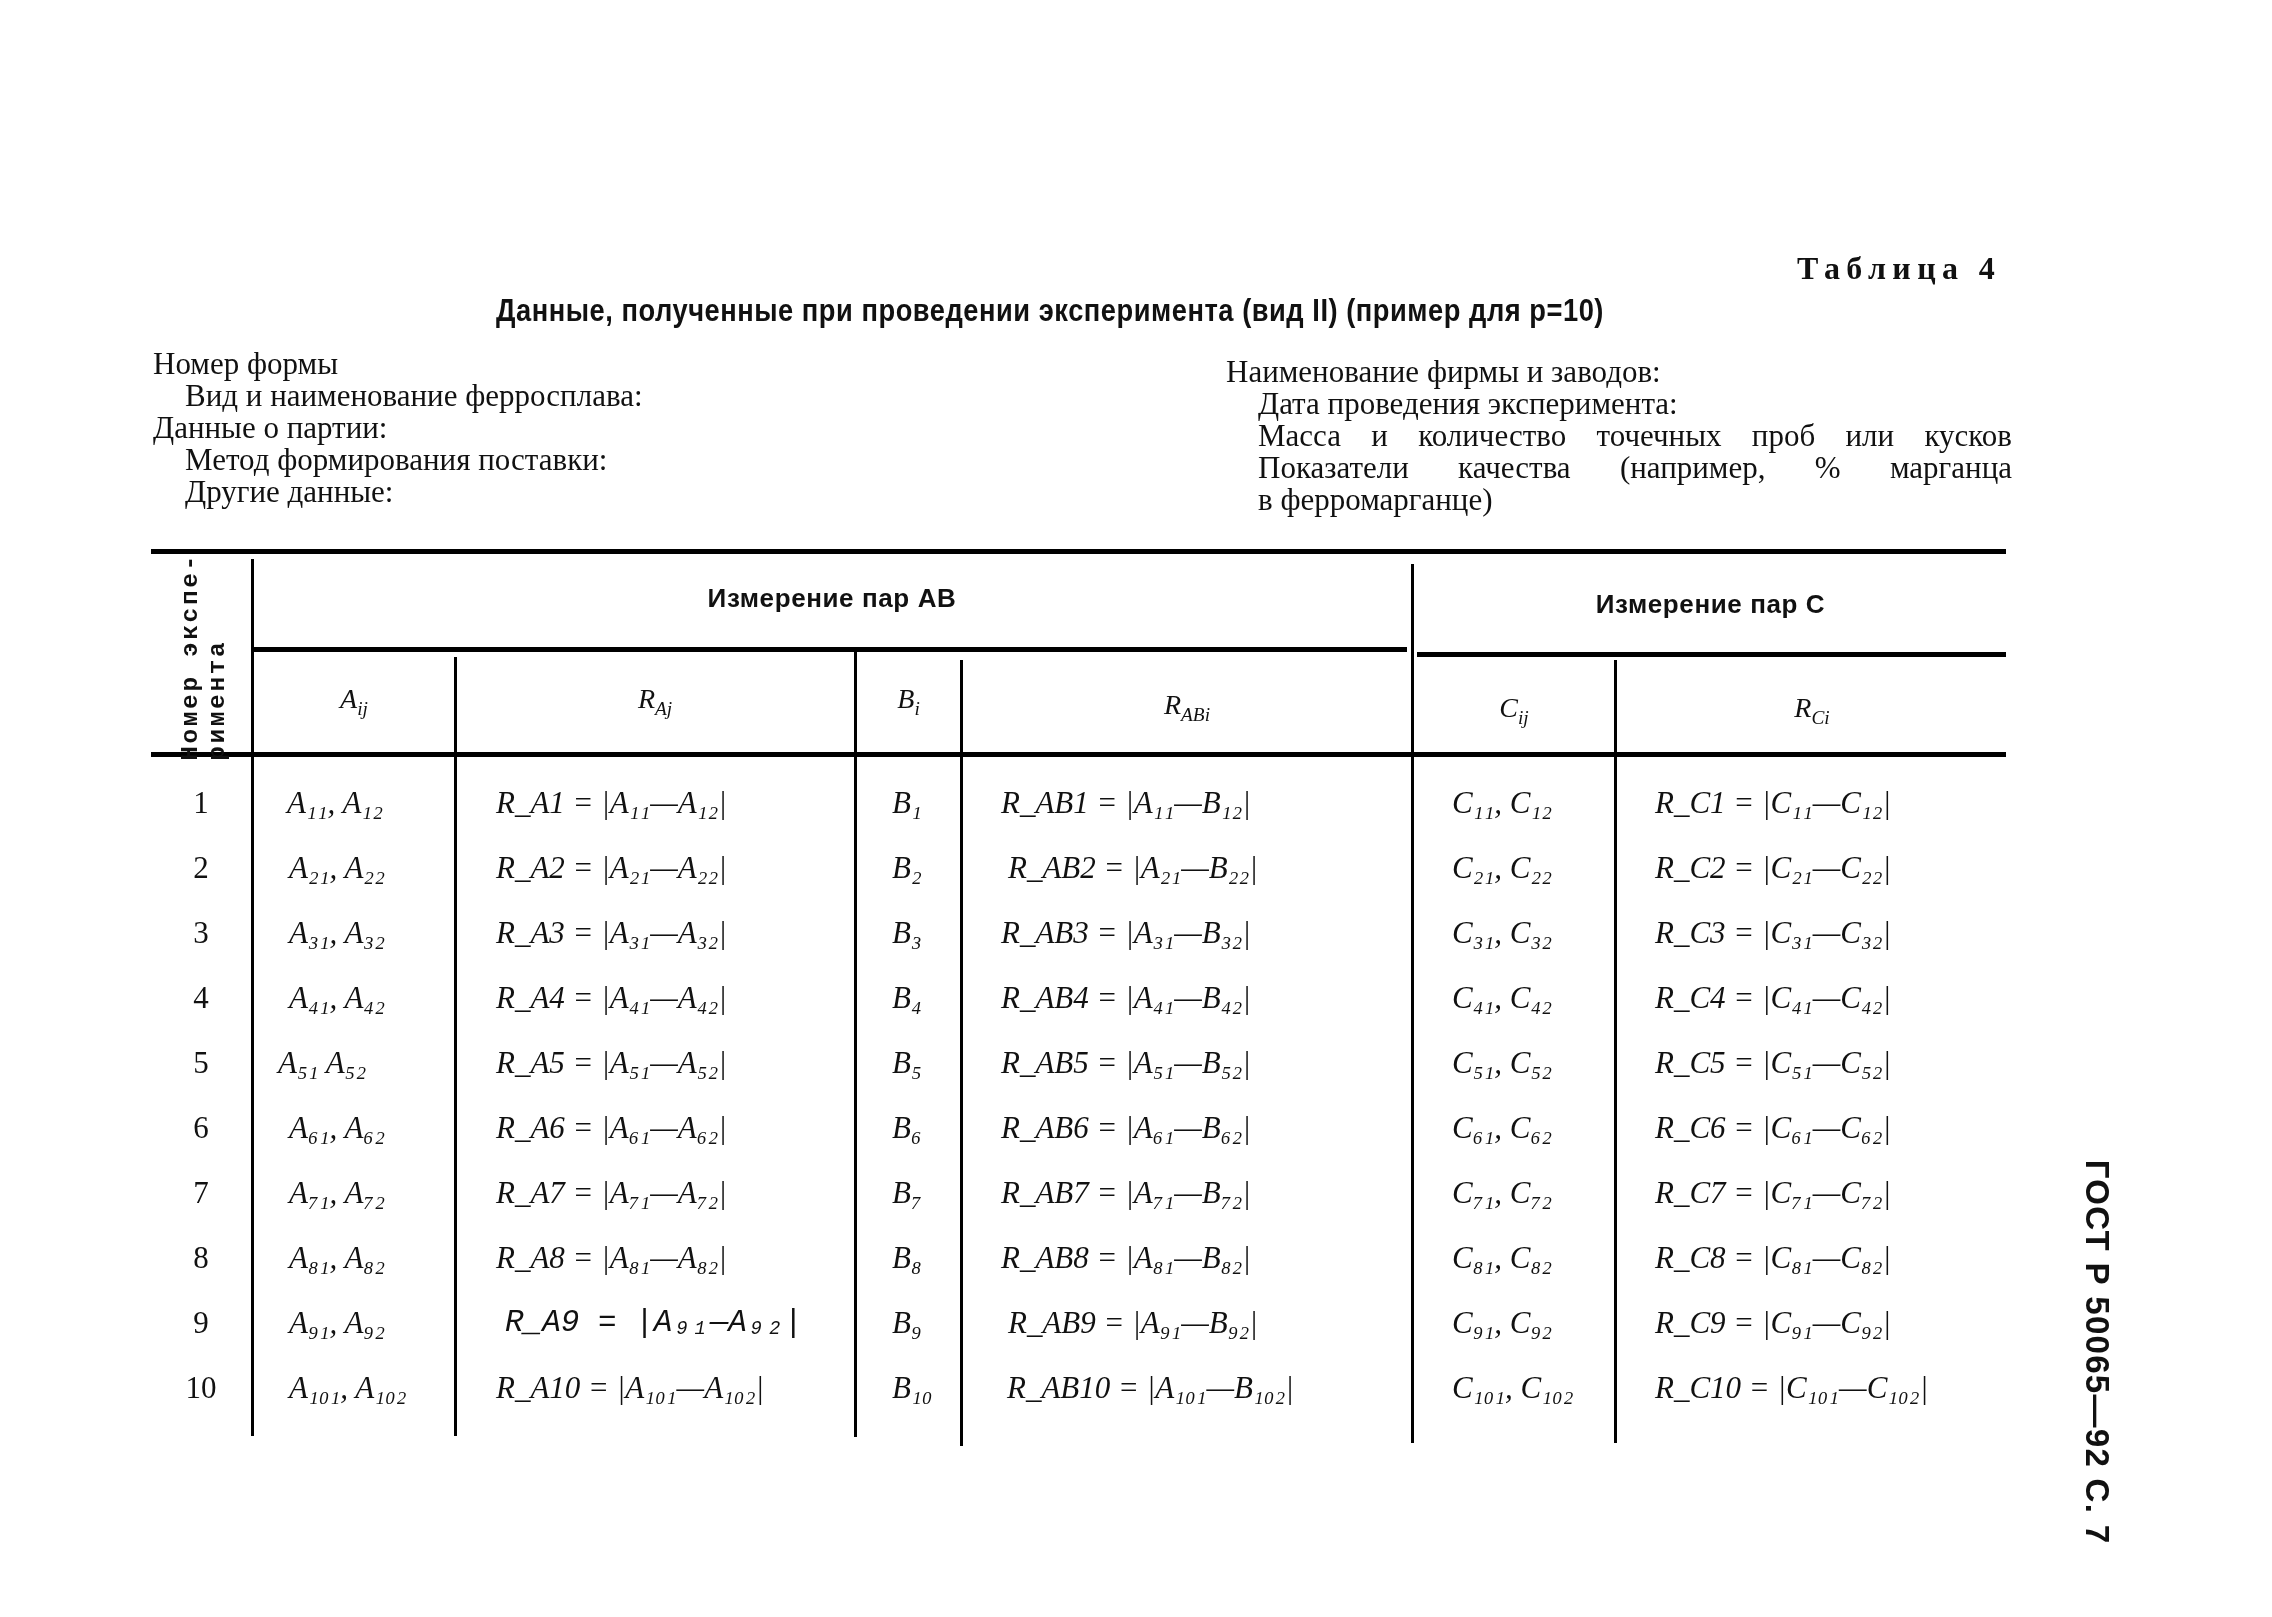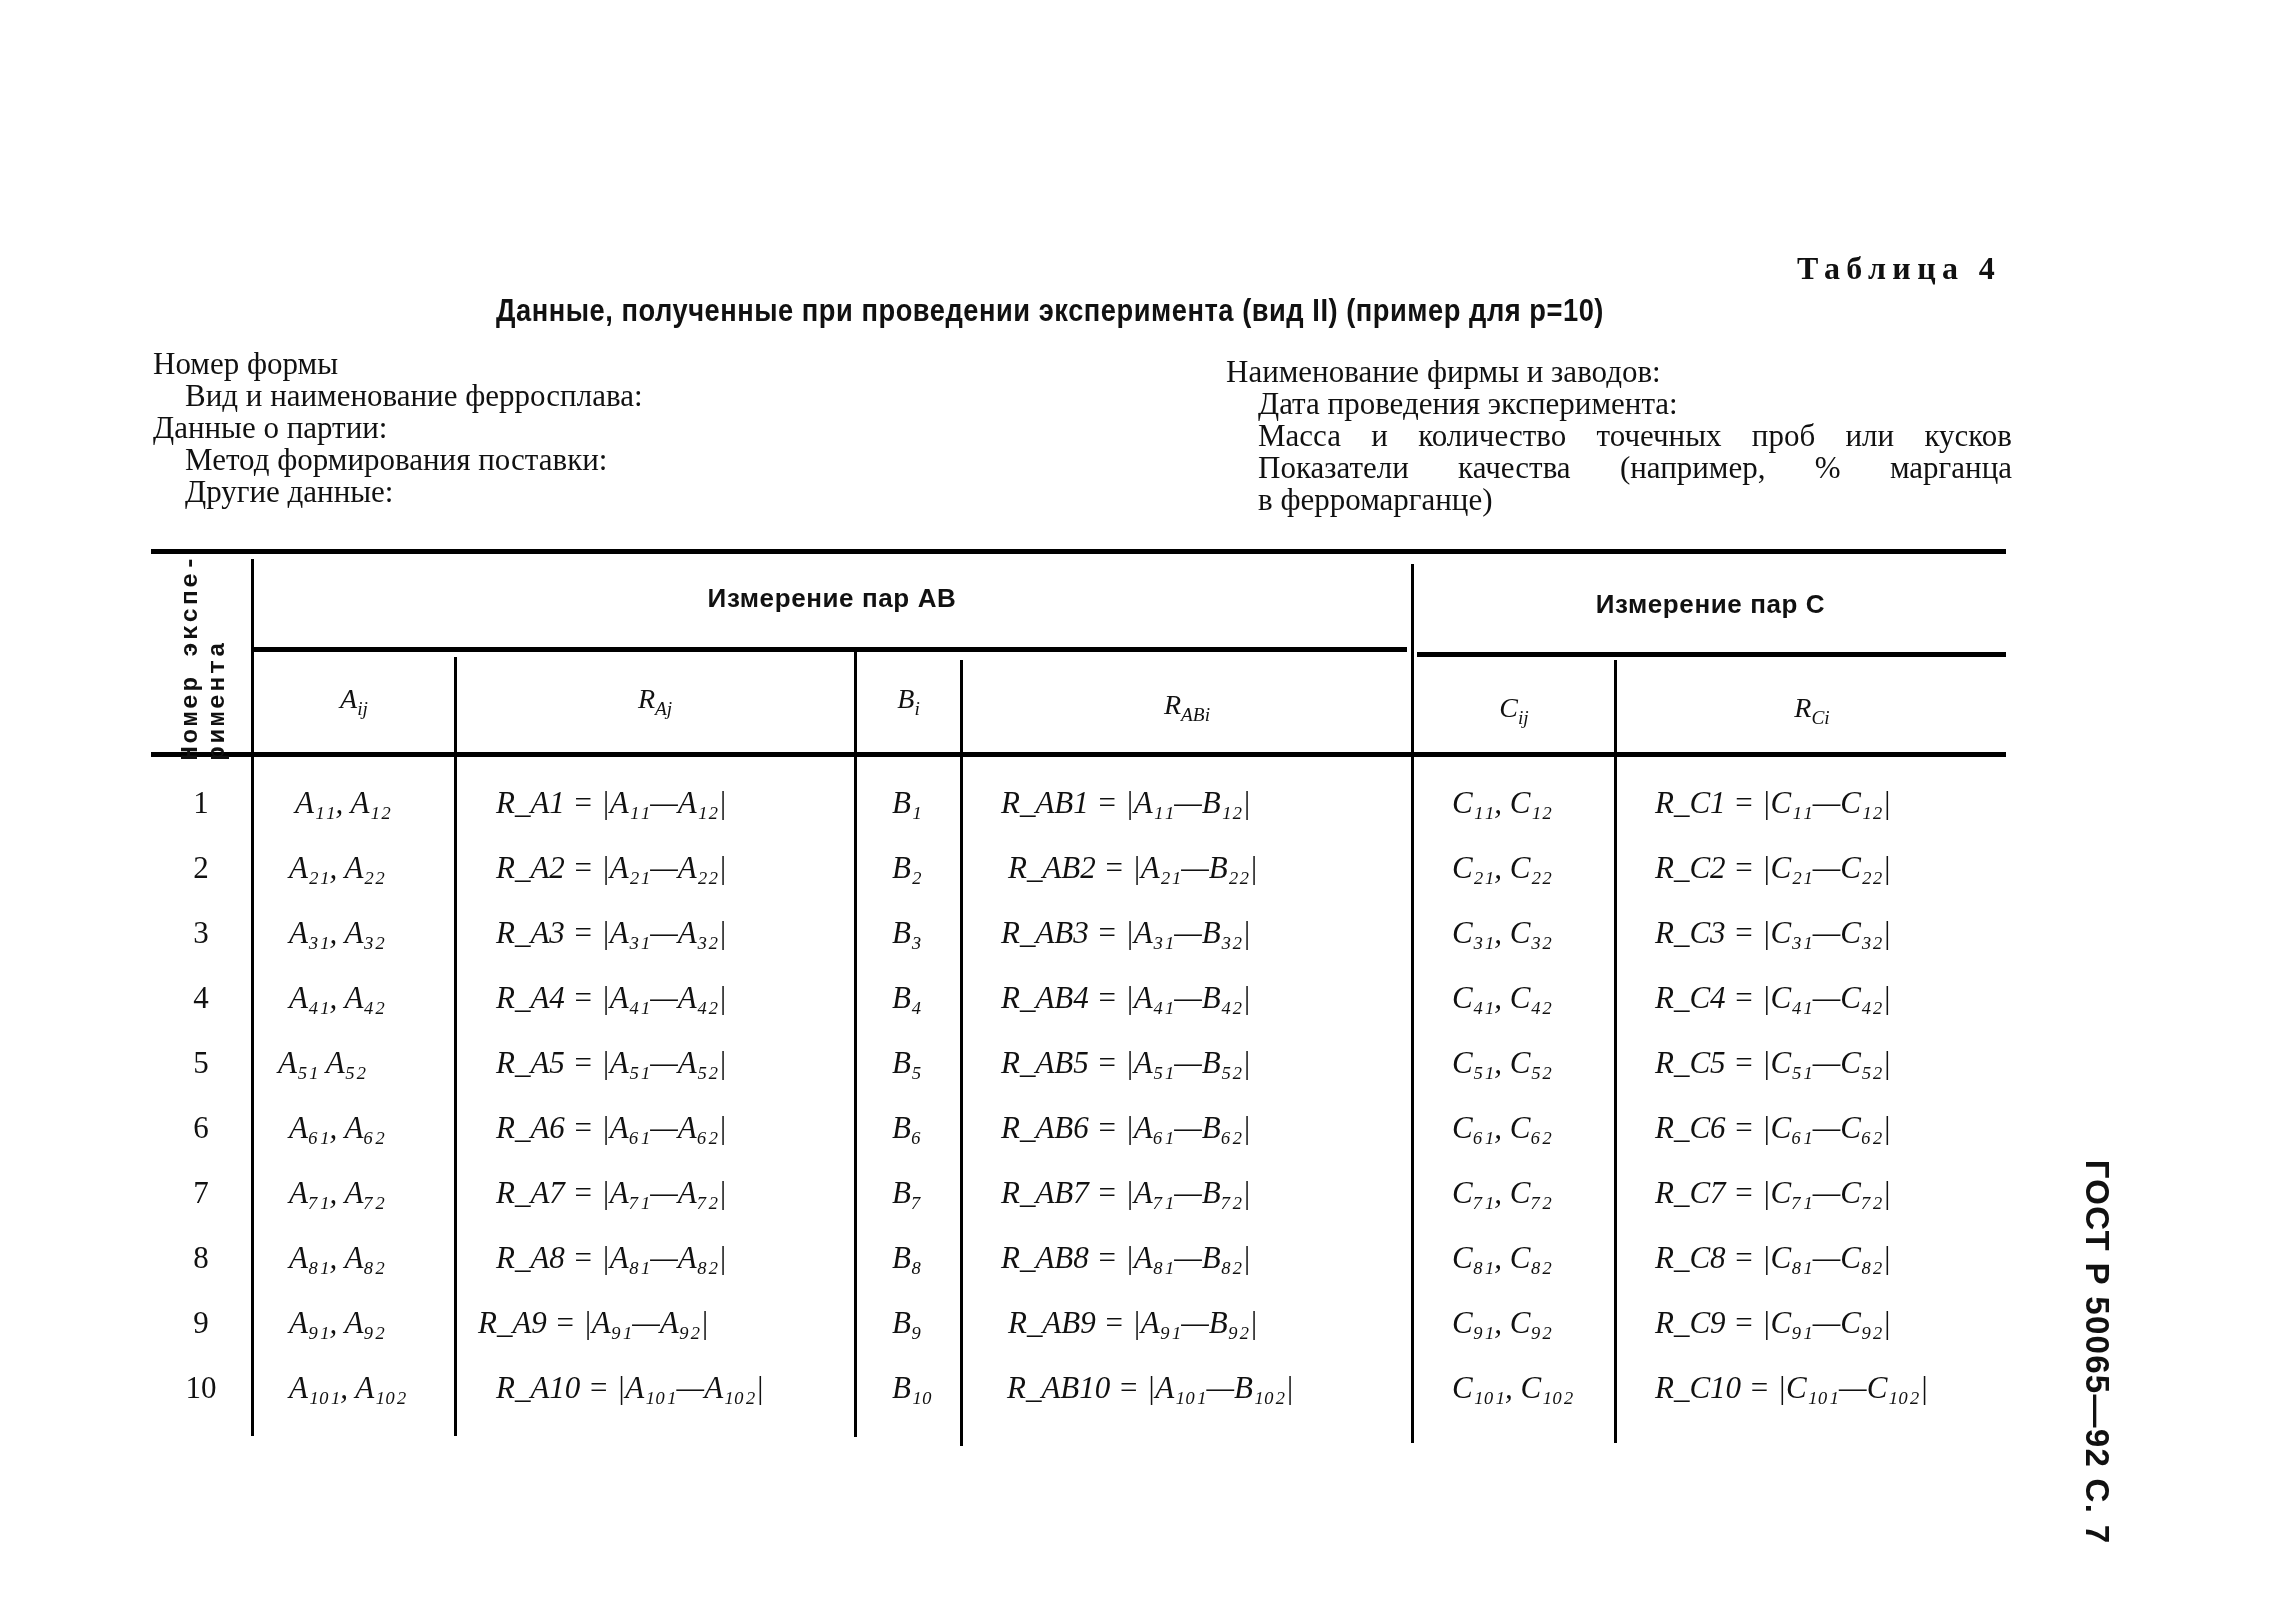--- a/index.html
+++ b/index.html
@@ -120,21 +120,21 @@
 </div>
 <div class="abs col-head" style="left:1414px; top:692px; width:200px;">
   <span>C</span><sub>ij</sub>
 </div>
 <div class="abs col-head" style="left:1617px; top:692px; width:390px;">
   <span>R</span><sub>Ci</sub>
 </div>
 
 <div class="row" style="top:770px;">
   <div class="cell num" style="left:0; width:100px;">1</div>
-  <div class="cell it" style="left:144px;">A₁₁, A₁₂</div>
+  <div class="cell it" style="left:136px;">A₁₁, A₁₂</div>
   <div class="cell it" style="left:345px;">R_A1 = |A₁₁—A₁₂|</div>
   <div class="cell it" style="left:741px;">B₁</div>
   <div class="cell it" style="left:850px;">R_AB1 = |A₁₁—B₁₂|</div>
   <div class="cell it" style="left:1301px;">C₁₁, C₁₂</div>
   <div class="cell it" style="left:1504px;">R_C1 = |C₁₁—C₁₂|</div>
 </div>
 <div class="row" style="top:835px;">
   <div class="cell num" style="left:0; width:100px;">2</div>
   <div class="cell it" style="left:138px;">A₂₁, A₂₂</div>
   <div class="cell it" style="left:345px;">R_A2 = |A₂₁—A₂₂|</div>
@@ -193,21 +193,21 @@
   <div class="cell it" style="left:138px;">A₈₁, A₈₂</div>
   <div class="cell it" style="left:345px;">R_A8 = |A₈₁—A₈₂|</div>
   <div class="cell it" style="left:741px;">B₈</div>
   <div class="cell it" style="left:850px;">R_AB8 = |A₈₁—B₈₂|</div>
   <div class="cell it" style="left:1301px;">C₈₁, C₈₂</div>
   <div class="cell it" style="left:1504px;">R_C8 = |C₈₁—C₈₂|</div>
 </div>
 <div class="row" style="top:1290px;">
   <div class="cell num" style="left:0; width:100px;">9</div>
   <div class="cell it" style="left:138px;">A₉₁, A₉₂</div>
-  <div class="cell it" style="left:327px;">R_A9 = |A₉₁—A₉₂|</div>
+  <div class="cell it" style="left:354px;font-family:Liberation Mono, monospace;">R_A9 = |A₉₁—A₉₂|</div>
   <div class="cell it" style="left:741px;">B₉</div>
   <div class="cell it" style="left:857px;">R_AB9 = |A₉₁—B₉₂|</div>
   <div class="cell it" style="left:1301px;">C₉₁, C₉₂</div>
   <div class="cell it" style="left:1504px;">R_C9 = |C₉₁—C₉₂|</div>
 </div>
 <div class="row" style="top:1355px;">
   <div class="cell num" style="left:0; width:100px;">10</div>
   <div class="cell it" style="left:138px;">A₁₀₁, A₁₀₂</div>
   <div class="cell it" style="left:345px;">R_A10 = |A₁₀₁—A₁₀₂|</div>
   <div class="cell it" style="left:741px;">B₁₀</div>

